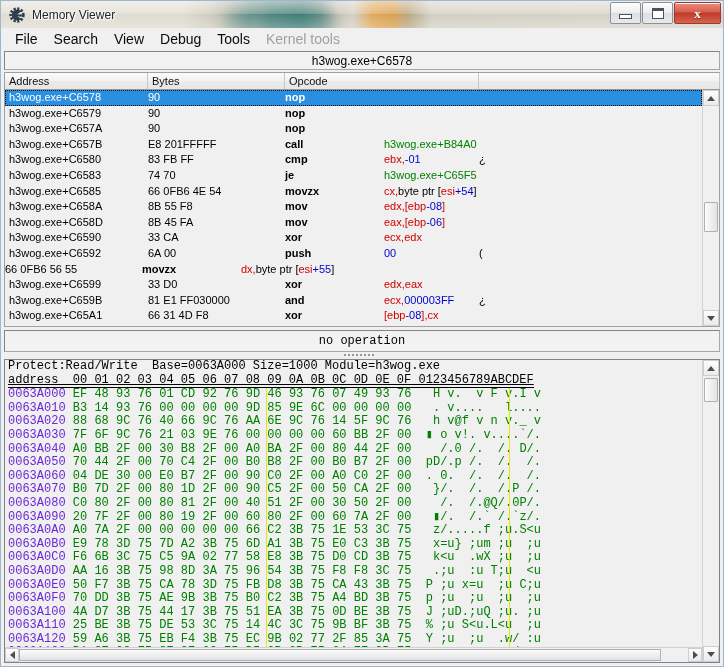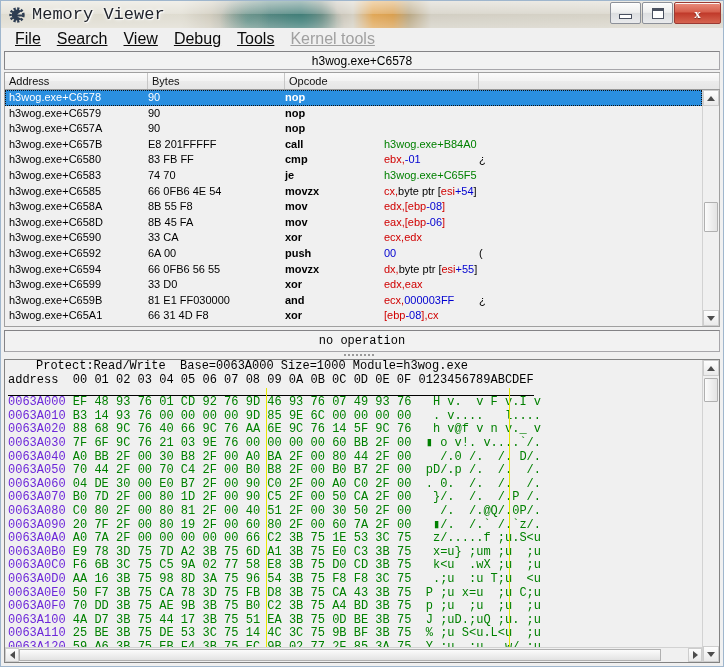--- a/index.html
+++ b/index.html
@@ -72,25 +72,24 @@
   }
   .app-icon {
     width: 16px;
     height: 16px;
     position: relative;
     flex: 0 0 auto;
   }
   .app-icon svg { display: block; }
   .title-text {
     margin-left: 7px;
-    font-size: 17px;
+    font-size: 12px;
     color: #20232b;
     text-shadow: 0 0 3px #fff, 0 0 5px #fff, 1px 1px 0 rgba(255,255,255,0.9);
     white-space: nowrap;
-    font-family: Liberation Mono, monospace;
   }
   .winbtns {
     position: absolute;
     top: 1px;
     right: 2px;
     display: flex;
     gap: 1px;
   }
   .winbtn {
     width: 29px;
@@ -144,26 +143,25 @@
   
   .menubar {
     height: 20px;
     display: flex;
     align-items: center;
     padding: 1px 2px 0 6px;
     background: #f0f0f0;
     flex: 0 0 auto;
   }
   .menuitem {
-    font-size: 16px;
+    font-size: 14px;
     color: #0a0a0a;
     padding: 2px 8px 3px 8px;
     white-space: nowrap;
     cursor: default;
-    text-decoration: underline;
   }
   .menuitem.disabled { color: #a0a0a0; }
 
   
   .disasm-panel {
     margin: 2px 3px 0 3px;
     flex: 0 0 auto;
   }
   .addrbar {
     height: 19px;
@@ -297,26 +295,27 @@
     position: relative;
     padding-left: 3px;
   }
   .hex-line {
     font-family: "Liberation Mono", monospace;
     font-size: 12px;
     line-height: 13.6px;
     white-space: pre;
     color: #000;
   }
-  .hex-info { color: #000; margin-left: 28px; }
+  .hex-info { color: #000; }
   .hex-colhdr {
     color: #000;
     border-bottom: 1px solid #000;
     display: inline-block;
-    padding-bottom: 8px;
+    padding-bottom: 0px;
+    text-decoration: underline;
   }
   .hx-addr { color: #6d28d9; }
   .hx-byte { color: #008000; }
   .hx-ascii { color: #008000; }
   .vbar {
     position: absolute;
     width: 1px;
     background: #e8e800;
     top: 28px;
     bottom: 0;
@@ -510,21 +509,20 @@
               <div class="c-cmt"></div>
             </div>
             <div class="drow">
               <div class="c-addr">h3wog.exe+C6592</div>
               <div class="c-bytes">6A 00</div>
               <div class="c-mnem">push</div>
               <div class="c-ops"><span class="op-num">00</span></div>
               <div class="c-cmt">(</div>
             </div>
             <div class="drow">
-              <div class="c-addr">h3wog.exe+C6594</div>
               <div class="c-bytes">66 0FB6 56 55</div>
               <div class="c-mnem">movzx</div>
               <div class="c-ops"><span class="op-reg">dx,</span><span class="op-pln">byte ptr [</span><span class="op-reg">esi</span><span class="op-num">+55</span><span class="op-pln">]</span></div>
               <div class="c-cmt"></div>
             </div>
             <div class="drow">
               <div class="c-addr">h3wog.exe+C6599</div>
               <div class="c-bytes">33 D0</div>
               <div class="c-mnem">xor</div>
               <div class="c-ops"><span class="op-reg">edx,eax</span></div>

